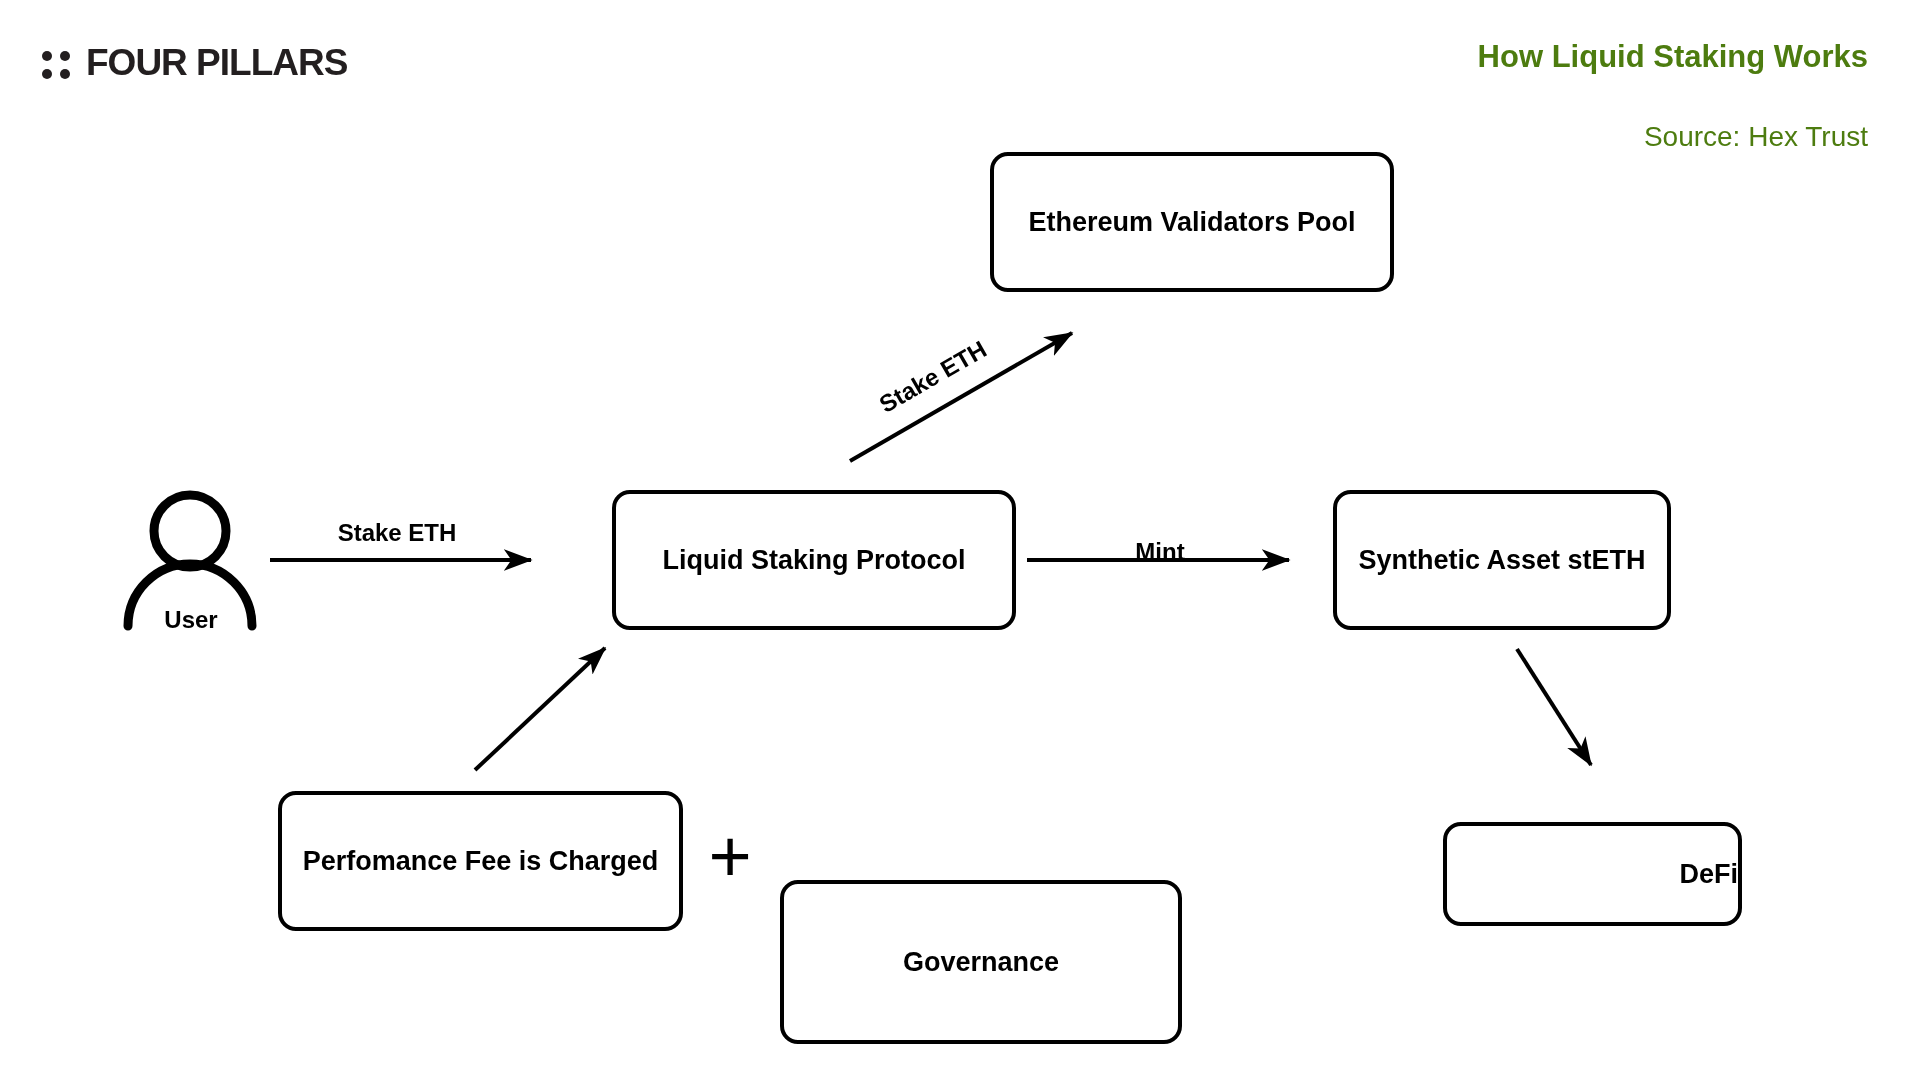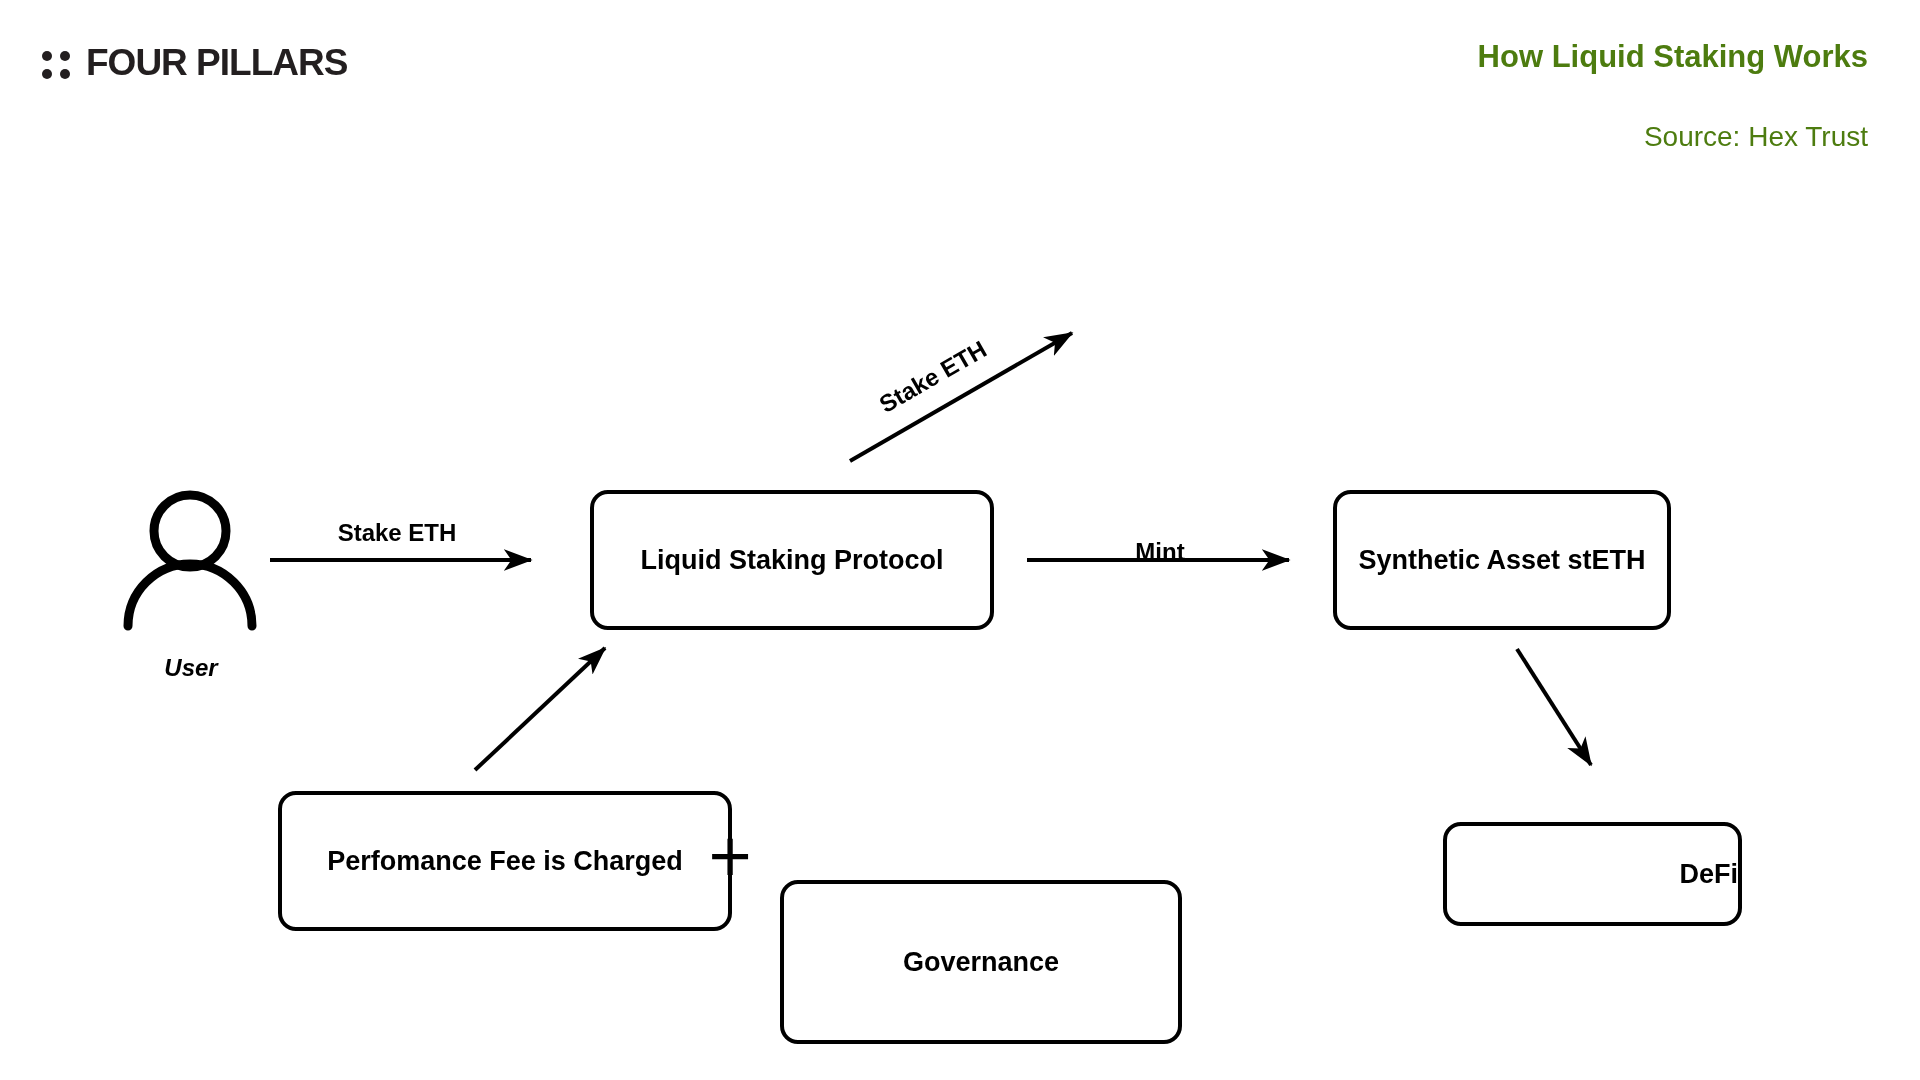--- a/index.html
+++ b/index.html
@@ -37,40 +37,40 @@
     position: absolute;
     background: #ffffff;
     border: 4px solid #000000;
     border-radius: 18px;
     box-sizing: border-box;
     display: flex; align-items: center; justify-content: center;
     font-size: 27px; font-weight: bold; text-align: center;
     white-space: nowrap;
   }
   .node-validators  { left: 990px;  top: 152px; width: 404px; height: 140px; }
-  .node-protocol    { left: 590px;  top: 490px; width: 404px; height: 140px; }
+  .node-protocol    { left: 612px;  top: 490px; width: 404px; height: 140px; }
   .node-synthetic   { left: 1333px; top: 490px; width: 338px; height: 140px; }
-  .node-fee         { left: 278px;  top: 791px; width: 454px; height: 140px; }
+  .node-fee         { left: 278px;  top: 791px; width: 405px; height: 140px; }
   .node-governance  { left: 780px;  top: 835px; width: 402px; height: 164px; margin-top: 45px; }
   .node-defi        { left: 1443px; top: 822px; width: 299px; height: 104px; justify-content: flex-end; }
 
   
   .draw-layer { position: absolute; left: 0; top: 0; width: 1920px; height: 1080px; }
 
   
   .edge-label {
     position: absolute;
     transform: translate(-50%, -50%);
     font-size: 24px; font-weight: bold; white-space: nowrap;
   }
   .edge-label.rotated { transform: translate(-50%, -50%) rotate(-30deg); }
   .label-stake-user { left: 397px;  top: 533px; }
   .label-stake-pool { left: 933px;  top: 377px; }
   .label-mint       { left: 1160px; top: 536px; margin-top: 16px; }
-  .label-user       { left: 191px;  top: 668px; font-style: italic; }
+  .label-user       { left: 191px;  top: 620px; }
   .plus-sign {
     position: absolute; left: 730px; top: 857px;
     transform: translate(-50%, -50%);
     font-size: 74px; font-weight: normal; color: #000000; line-height: 1;
   }
 </style>
 </head>
 <body>
 
 <div class="canvas">
@@ -104,20 +104,23 @@
 
     <line x1="850" y1="461" x2="1072" y2="333" stroke="#000000" stroke-width="4" marker-end="url(#ah)"></line>
 
     <line x1="1027" y1="560" x2="1289" y2="560" stroke="#000000" stroke-width="4" marker-end="url(#ah)"></line>
 
     <line x1="475" y1="770" x2="605" y2="648" stroke="#000000" stroke-width="4" marker-end="url(#ah)"></line>
 
     <line x1="1517" y1="649" x2="1591" y2="765" stroke="#000000" stroke-width="4" marker-end="url(#ah)"></line>
   </svg>
 
+  <div class="node node-validators">
+    <span>Ethereum Validators Pool</span>
+  </div>
 
   <div class="node node-protocol">
     <span>Liquid Staking Protocol</span>
   </div>
 
   <div class="node node-synthetic">
     <span>Synthetic Asset stETH</span>
   </div>
 
   <div class="node node-fee">

